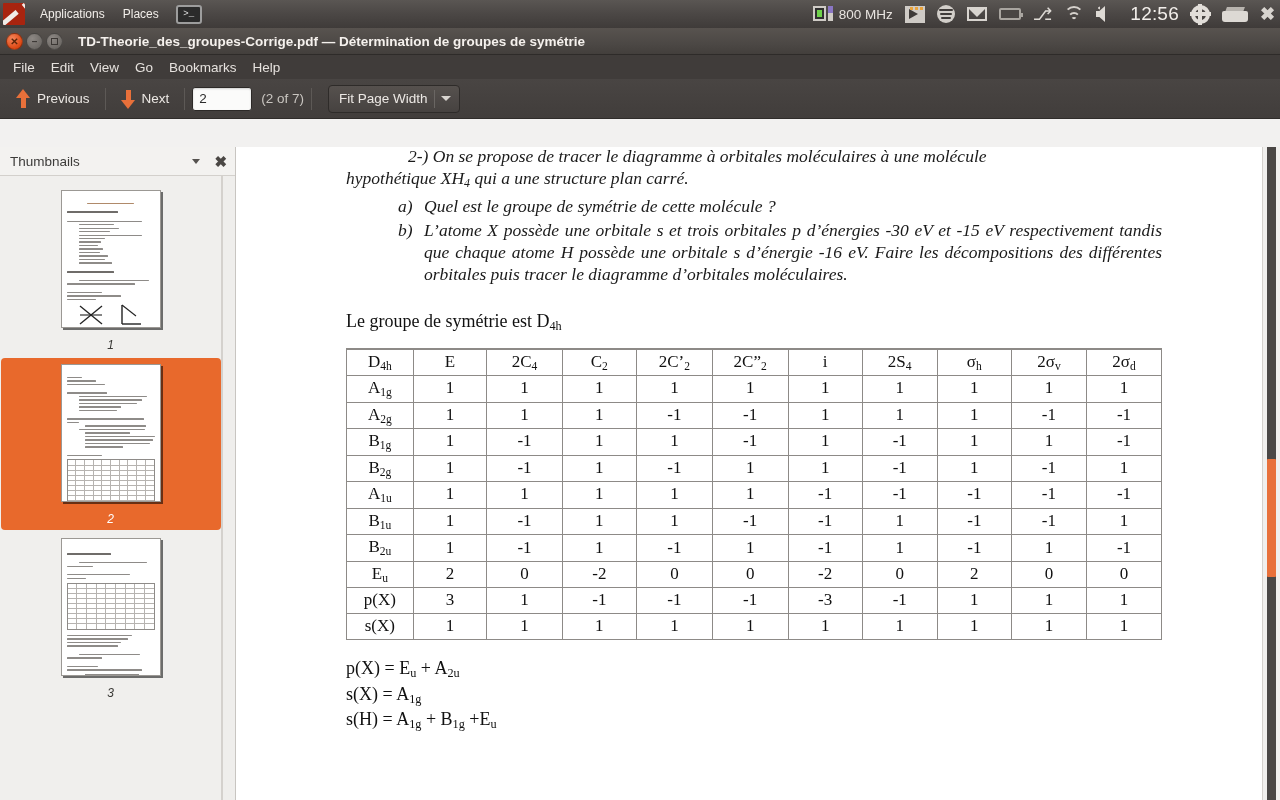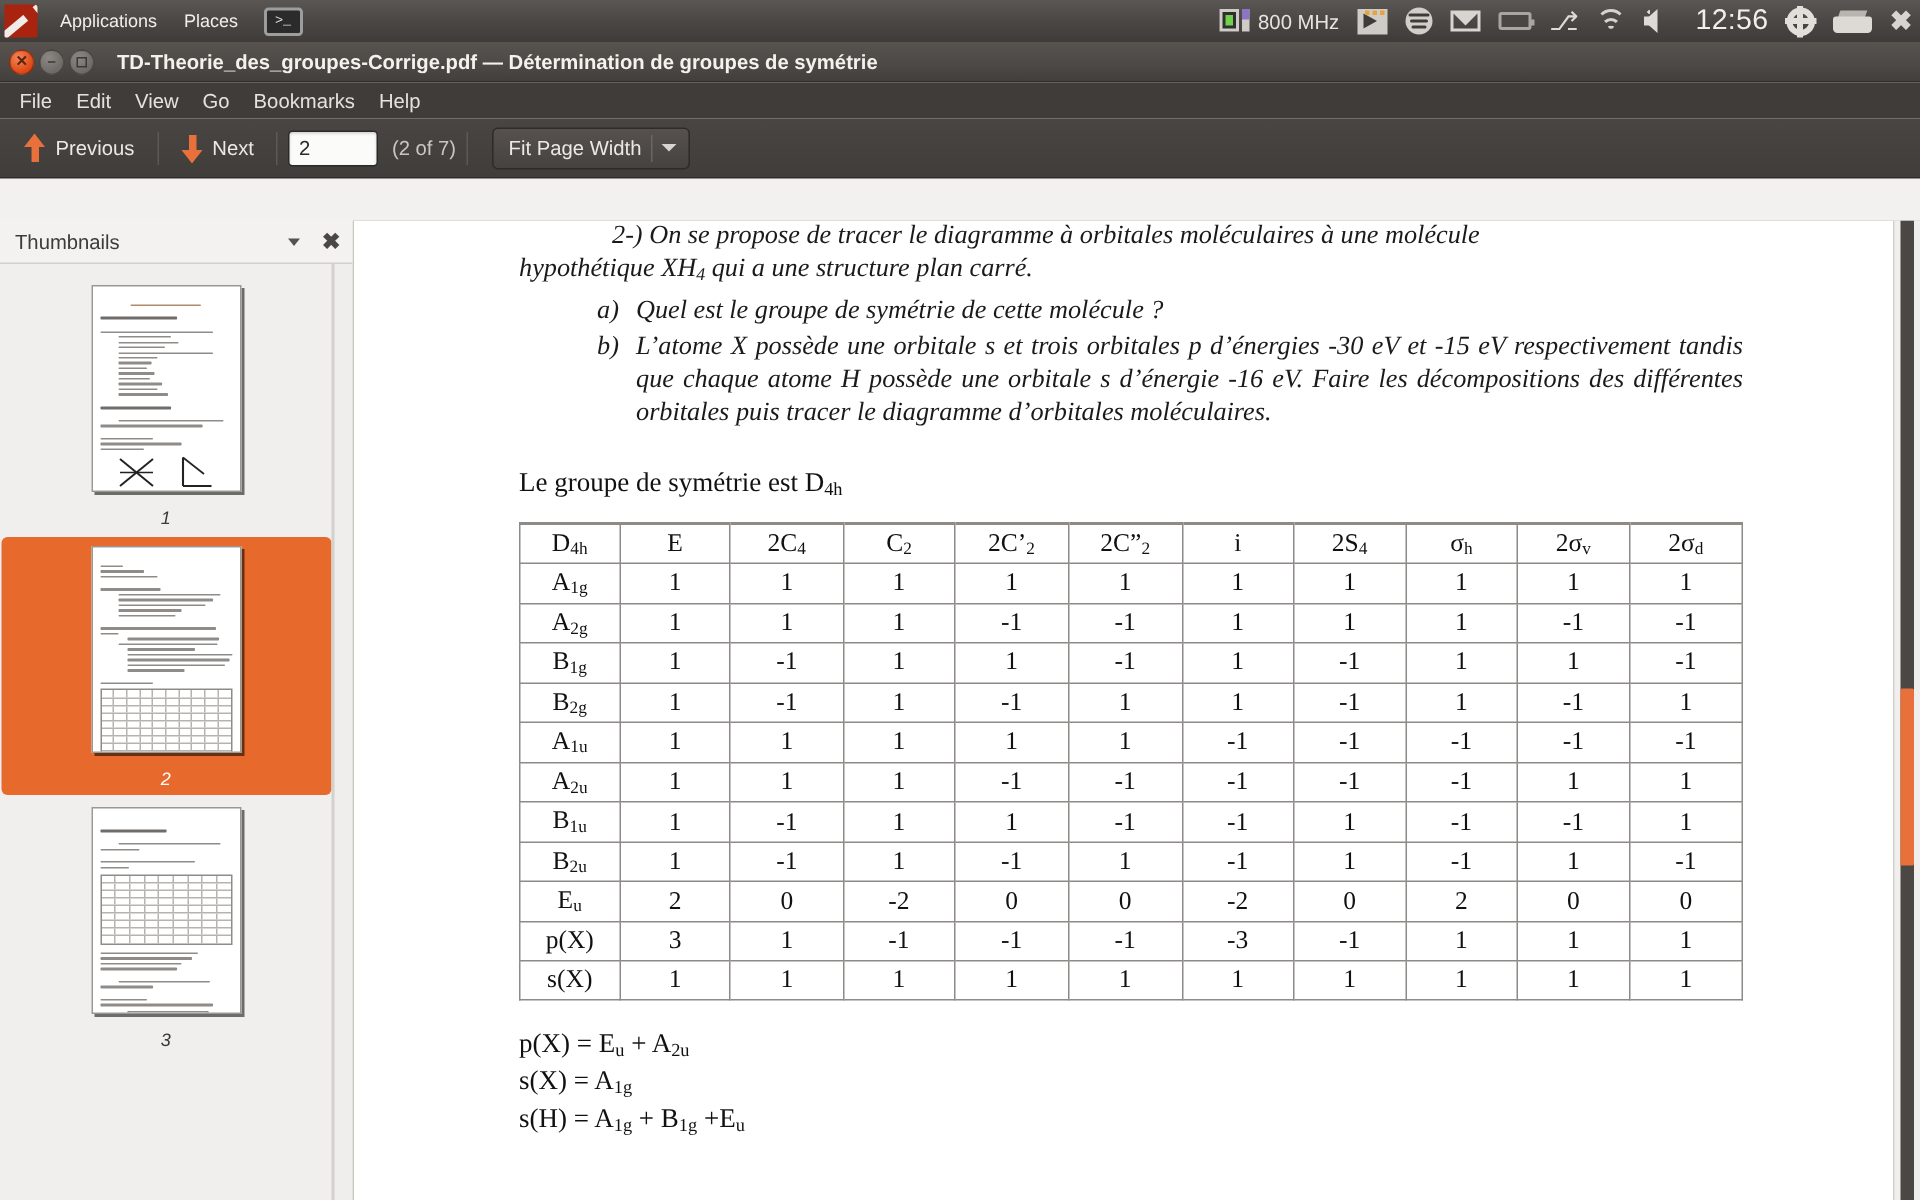--- a/index.html
+++ b/index.html
@@ -870,33 +870,20 @@
                 <td>1</td>
                 <td>1</td>
                 <td>1</td>
                 <td>-1</td>
                 <td>-1</td>
                 <td>-1</td>
                 <td>-1</td>
                 <td>-1</td>
               </tr>
               <tr>
-                <td><span>A</span><sub>2u</sub></td>
-                <td>1</td>
-                <td>1</td>
-                <td>1</td>
-                <td>-1</td>
-                <td>-1</td>
-                <td>-1</td>
-                <td>-1</td>
-                <td>-1</td>
-                <td>1</td>
-                <td>1</td>
-              </tr>
-              <tr>
                 <td><span>B</span><sub>1u</sub></td>
                 <td>1</td>
                 <td>-1</td>
                 <td>1</td>
                 <td>1</td>
                 <td>-1</td>
                 <td>-1</td>
                 <td>1</td>
                 <td>-1</td>
                 <td>-1</td>

